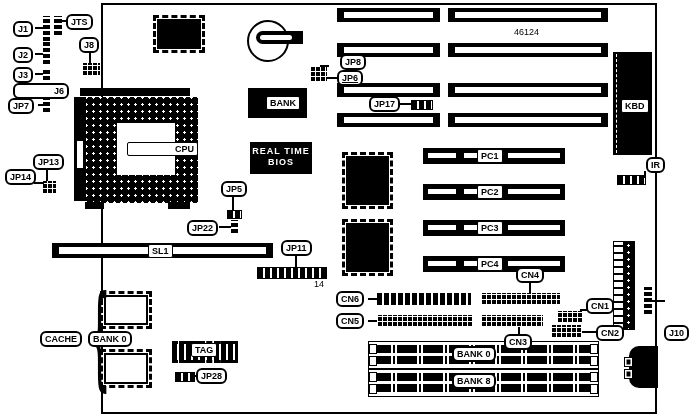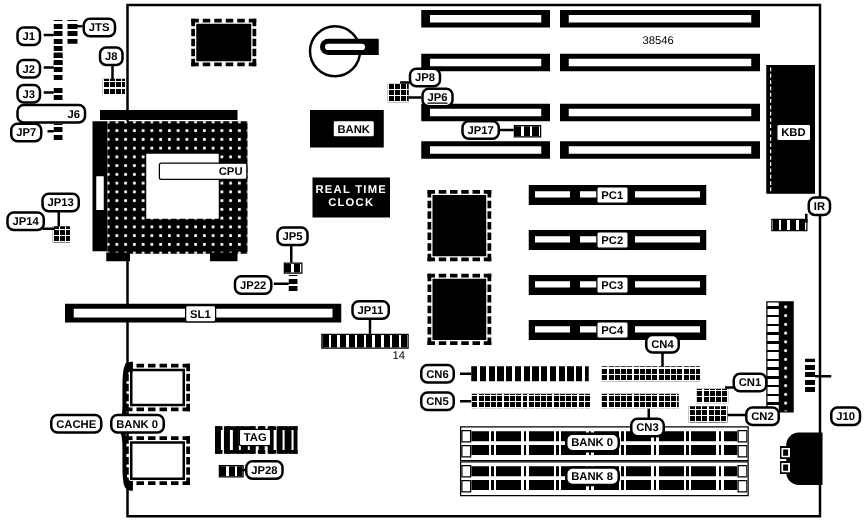--- a/index.html
+++ b/index.html
@@ -90,35 +90,35 @@
       <div class="core"></div>
     </div>
 
   <div class="blackchip" style="left:80px;top:88px;width:110px;height:8px;"></div>
   <div class="blackchip" style="left:74px;top:97px;width:12px;height:104px;"></div>
   <div class="abs" style="left:77px;top:141px;width:6px;height:27px;background:#fff;z-index:3;"></div>
   <div class="cpusock" style="left:86px;top:97px;width:112px;height:106px;"></div>
   <div class="abs" style="left:117px;top:123px;width:58px;height:52px;background:#fff;z-index:3;"></div>
   <div class="blackchip" style="left:85px;top:202px;width:19px;height:7px;"></div>
   <div class="blackchip" style="left:168px;top:202px;width:22px;height:7px;"></div>
-  <div class="boxlabel" style="left:127px;top:130px;padding-left:47px;">CPU</div>
+  <div class="boxlabel" style="left:127px;top:142px;padding-left:47px;">CPU</div>
 
   <div class="abs" style="left:247px;top:20px;width:38px;height:38px;border:2px solid #000;border-radius:50%;background:#fff;z-index:2;"></div>
   <div class="abs" style="left:256px;top:31px;width:47px;height:13px;background:#000;border-radius:7px 0 0 7px;z-index:3;"></div>
   <div class="abs" style="left:260px;top:35px;width:32px;height:5px;background:#fff;border-radius:3px;z-index:4;"></div>
 
   <div class="blackchip" style="left:248px;top:88px;width:59px;height:30px;"></div>
   <div class="boxlabel" style="left:266px;top:96px;">BANK</div>
 
   <div class="blackchip" style="left:250px;top:142px;width:62px;height:32px;"></div>
   <div class="rtctext" style="left:250px;top:146px;width:62px;">REAL TIME</div>
-  <div class="rtctext" style="left:250px;top:157px;width:62px;">CLOCK</div>
+  <div class="rtctext" style="left:250px;top:157px;width:62px;">BIOS</div>
 
   <div class="grid" style="left:310px;top:67px;width:17px;height:15px;"></div>
-  <div class="callout" style="left:327px;top:54px;">JP8</div>
+  <div class="callout" style="left:340px;top:54px;">JP8</div>
   <div class="callout" style="left:337px;top:70px;text-decoration:underline;">JP6</div>
   <div class="stem" style="left:320px;top:65px;width:9px;height:2px;"></div>
   <div class="stem" style="left:327px;top:77px;width:10px;height:2px;"></div>
 
   <div class="callout" style="left:369px;top:96px;">JP17</div>
   <div class="stem" style="left:400px;top:103px;width:11px;height:2px;"></div>
   <div class="vstripes" style="left:411px;top:100px;width:20px;height:8px;border:1px solid #000;"></div>
 
   <div class="slotseg" style="left:337px;top:8px;width:103px;height:14px;">
       <div class="stripe"></div>
@@ -137,21 +137,21 @@
     </div>
   <div class="slotseg" style="left:448px;top:83px;width:160px;height:14px;">
       <div class="stripe"></div>
     </div>
   <div class="slotseg" style="left:337px;top:113px;width:103px;height:14px;">
       <div class="stripe"></div>
     </div>
   <div class="slotseg" style="left:448px;top:113px;width:160px;height:14px;">
       <div class="stripe"></div>
     </div>
-  <div class="plaintext" style="left:514px;top:27px;">38546</div>
+  <div class="plaintext" style="left:514px;top:27px;">46124</div>
 
   <div class="blackchip" style="left:613px;top:52px;width:39px;height:103px;"></div>
   <div class="abs" style="left:616px;top:54px;width:0;height:99px;border-left:1px dashed #fff;z-index:3;"></div>
   <div class="boxlabel" style="left:621px;top:99px;">KBD</div>
   <div class="callout" style="left:646px;top:157px;">IR</div>
   <div class="stem" style="left:644px;top:171px;width:2px;height:7px;"></div>
   <div class="vstripes" style="left:617px;top:175px;width:27px;height:8px;border:1px solid #000;"></div>
 
   <div class="qfp" style="left:342px;top:152px;width:45px;height:51px;">
       <div class="core"></div>

